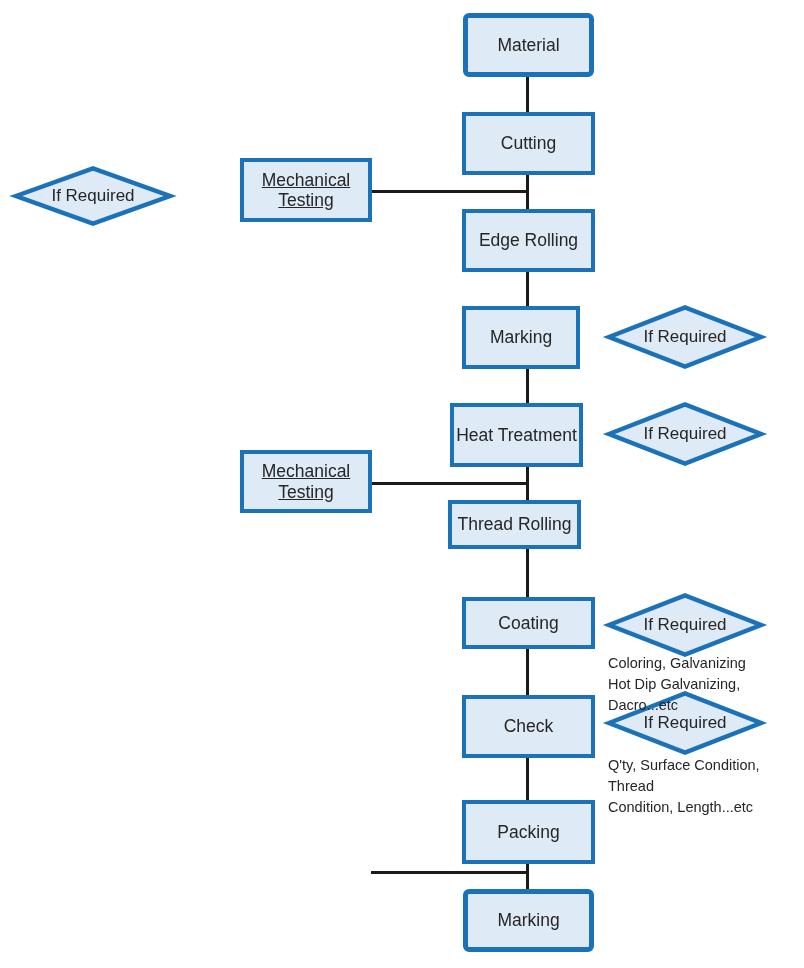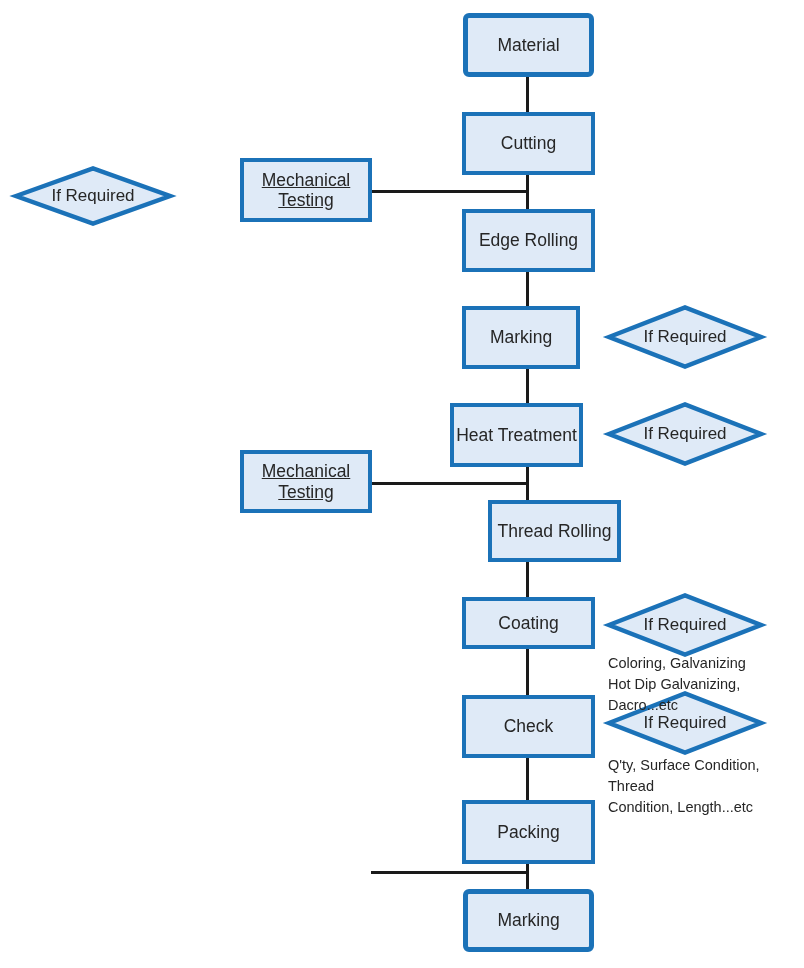--- a/index.html
+++ b/index.html
@@ -58,21 +58,21 @@
   <div class="vline" style="left:526px;top:45px;height:870px"></div>
   <div class="hline" style="left:371px;top:190px;width:157px"></div>
   <div class="hline" style="left:371px;top:482px;width:157px"></div>
   <div class="hline" style="left:371px;top:871px;width:157px"></div>
 
   <div class="node rounded" style="left:463px;top:13px;width:131px;height:64px">Material</div>
   <div class="node" style="left:462px;top:112px;width:133px;height:63px">Cutting</div>
   <div class="node" style="left:462px;top:209px;width:133px;height:63px">Edge Rolling</div>
   <div class="node" style="left:462px;top:306px;width:118px;height:63px">Marking</div>
   <div class="node" style="left:450px;top:403px;width:133px;height:64px">Heat Treatment</div>
-  <div class="node" style="left:488px;top:500px;width:133px;height:62px">Thread Rolling</div>
+  <div class="node" style="left:448px;top:500px;width:133px;height:49px">Thread Rolling</div>
   <div class="node" style="left:462px;top:597px;width:133px;height:52px">Coating</div>
   <div class="node" style="left:462px;top:695px;width:133px;height:63px">Check</div>
   <div class="node" style="left:462px;top:800px;width:133px;height:64px">Packing</div>
   <div class="node rounded" style="left:463px;top:889px;width:131px;height:63px">Marking</div>
 
   <div class="node side" style="left:240px;top:158px;width:132px;height:64px">Mechanical Testing</div>
   <div class="node side" style="left:240px;top:450px;width:132px;height:63px">Mechanical Testing</div>
 
   <div class="diamond" style="left:14px;top:166px;width:158px;height:60px">
     <svg viewBox="0 0 158 60" preserveAspectRatio="none">

